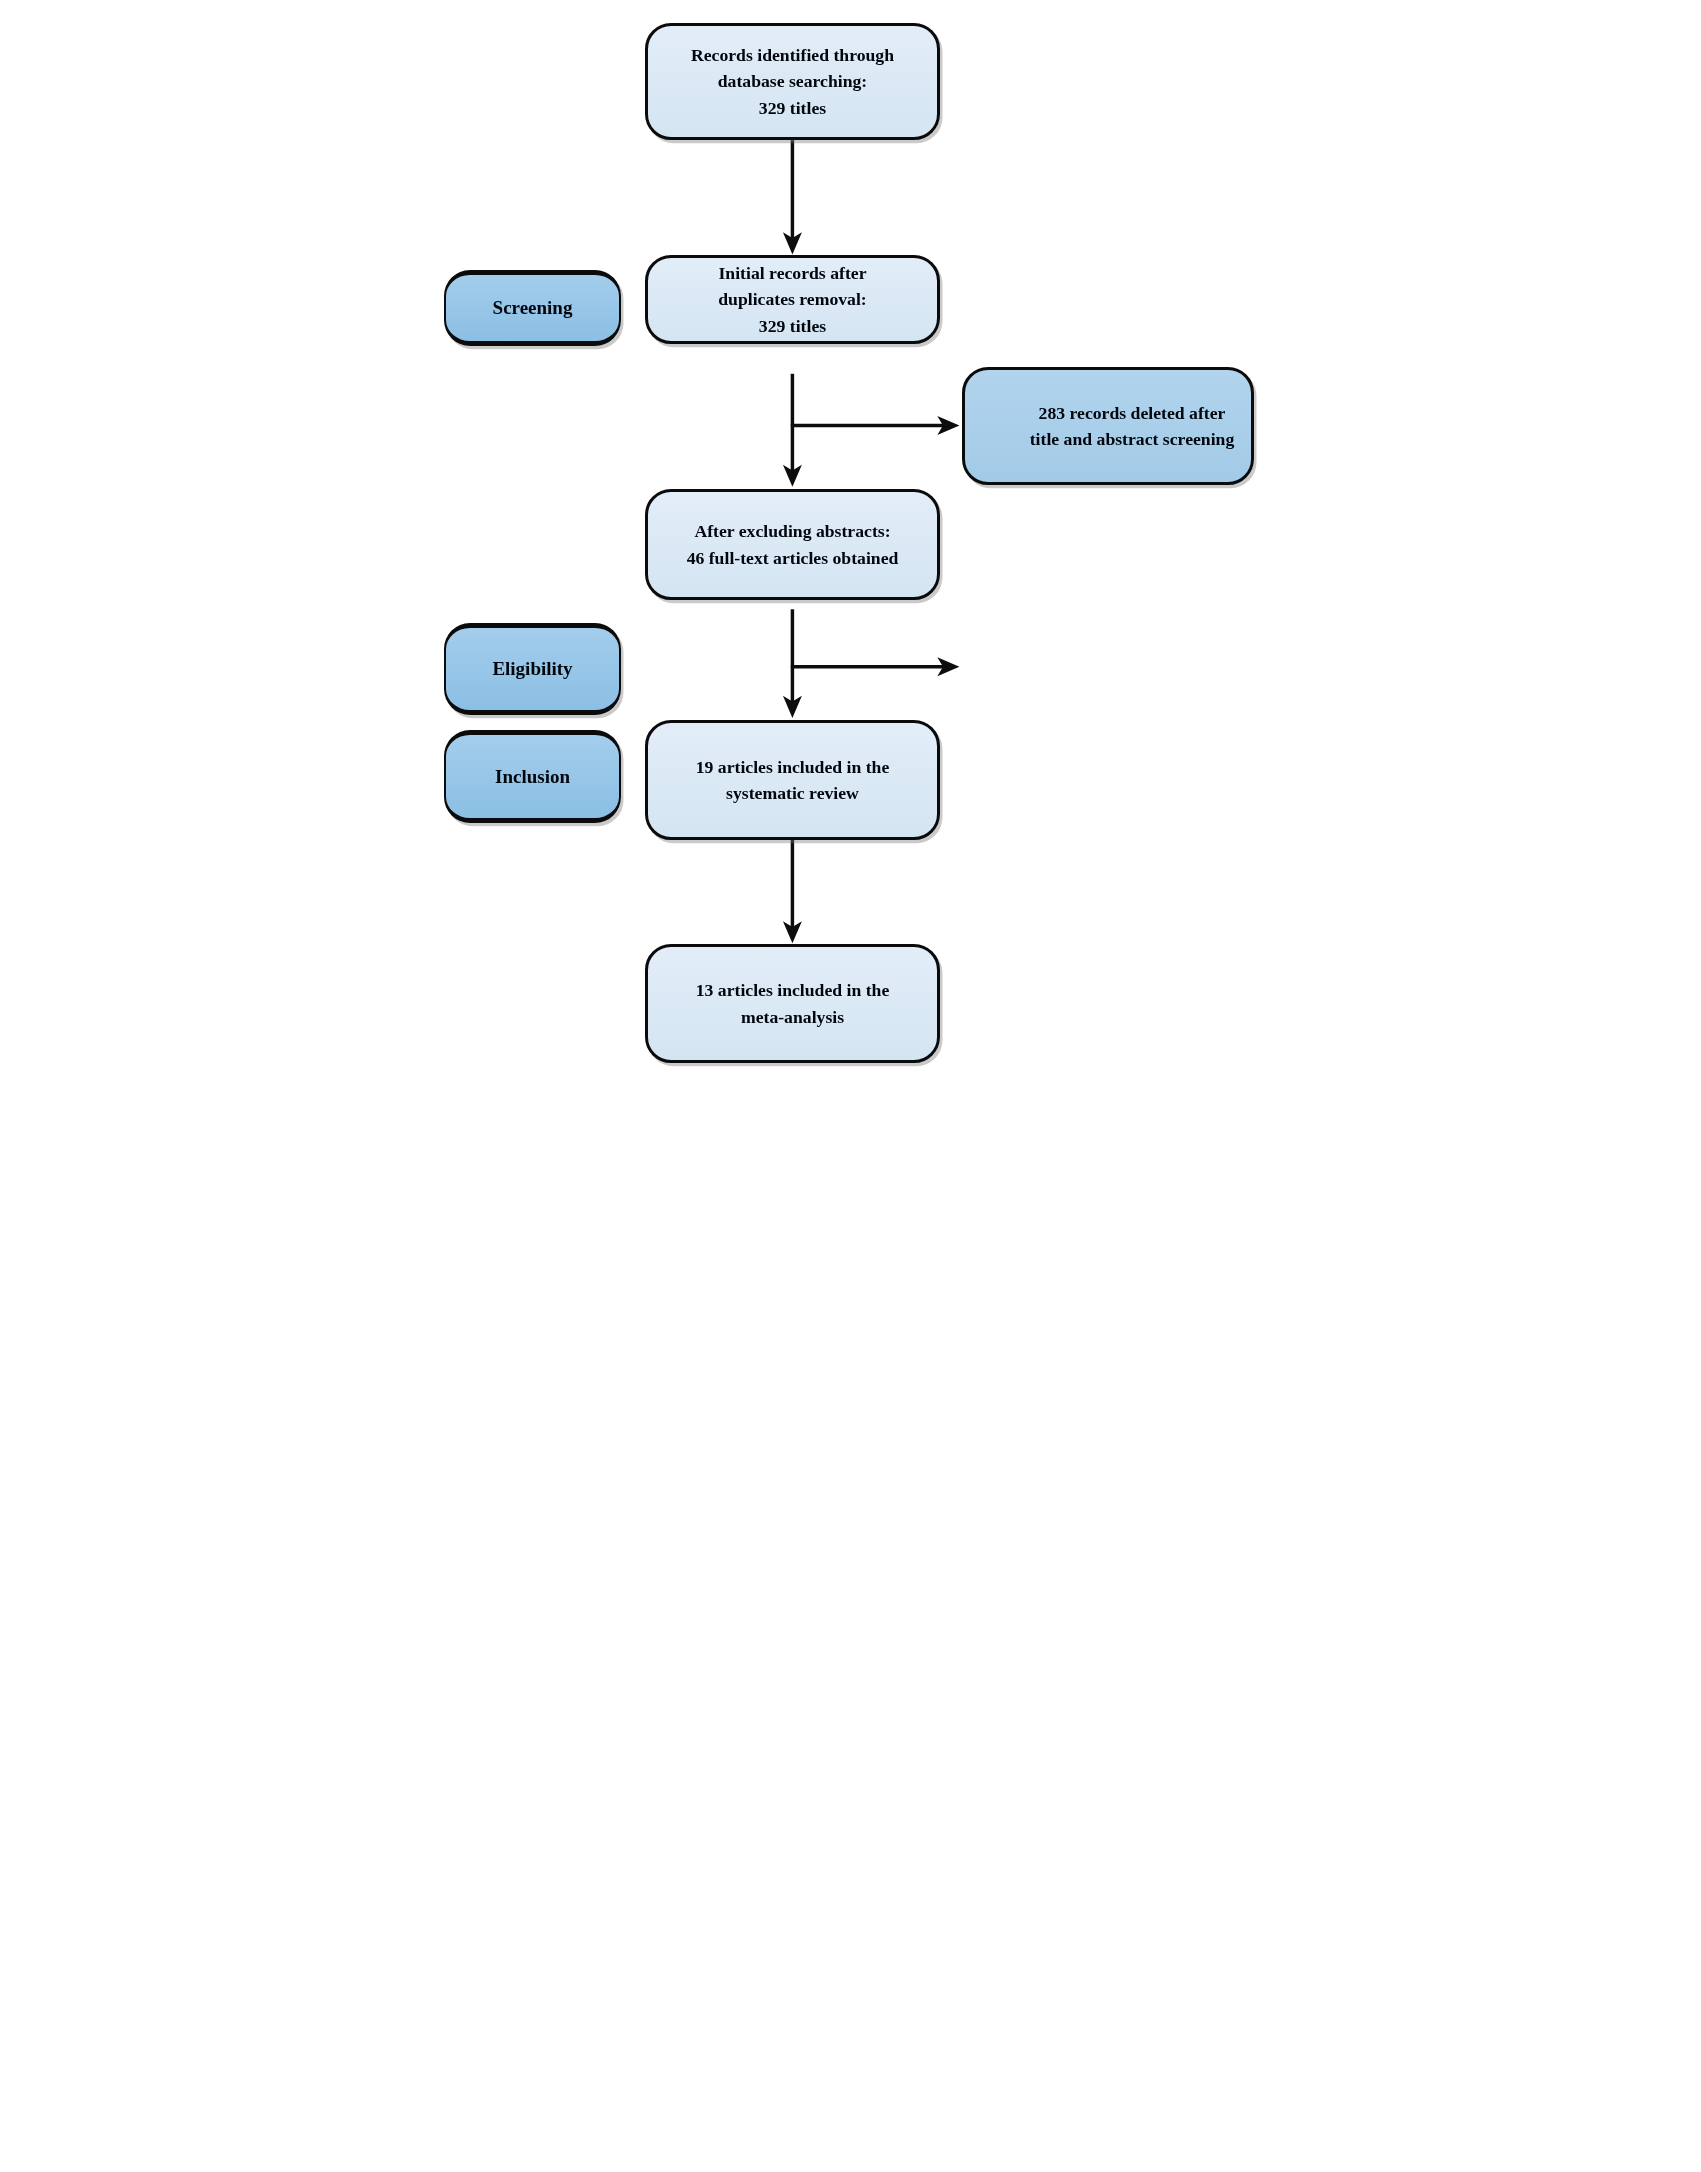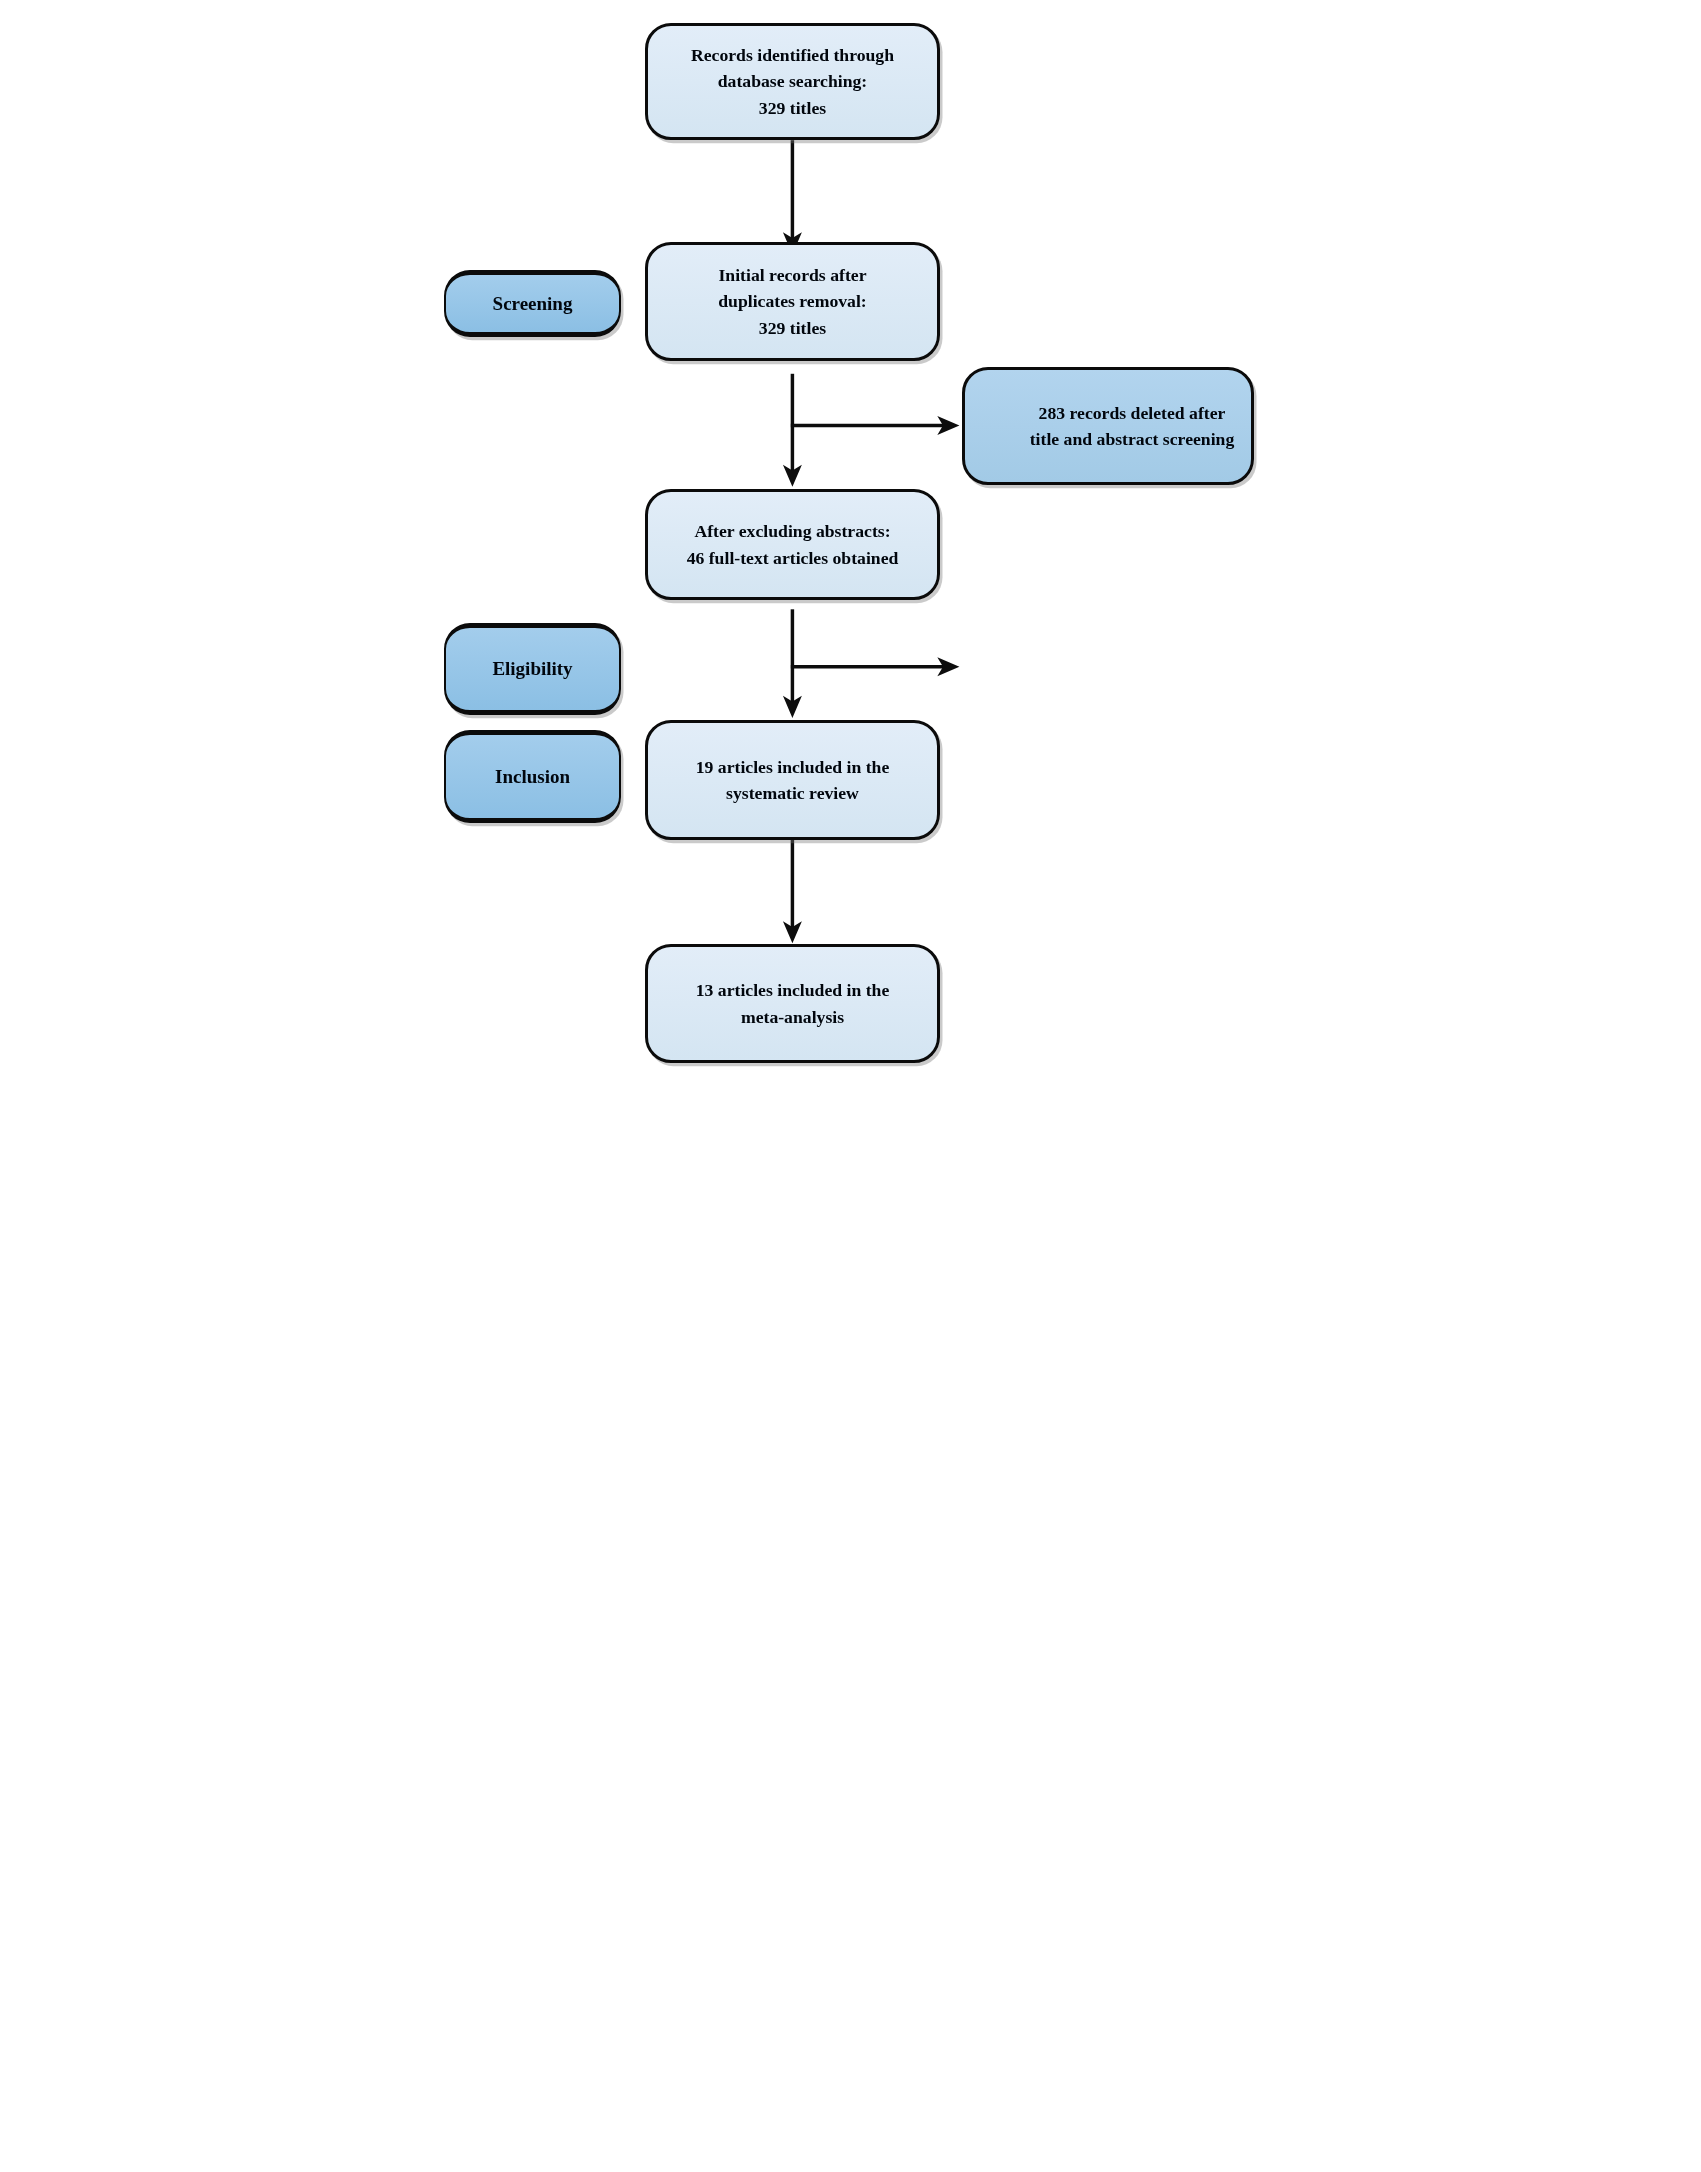--- a/index.html
+++ b/index.html
@@ -90,38 +90,38 @@
 
     <line x1="581.5" y1="965" x2="581.5" y2="1115"></line>
     <path d="M 581.5 1137 L 566.5 1102 L 581.5 1111 L 596.5 1102 Z"></path>
     <line x1="579" y1="1056" x2="823" y2="1056"></line>
     <path d="M 846 1056 L 811 1041 L 820 1056 L 811 1071 Z"></path>
 
     <line x1="581.5" y1="1330" x2="581.5" y2="1472"></line>
     <path d="M 581.5 1494 L 566.5 1459 L 581.5 1468 L 596.5 1459 Z"></path>
   </svg>
 
-  <div class="box stage-box" style="top:270px;height:67px">
+  <div class="box stage-box" style="top:270px;height:76px">
     <span class="box-text">Screening</span>
   </div>
   <div class="box stage-box" style="top:623px;height:92px">
     <span class="box-text">Eligibility</span>
   </div>
   <div class="box stage-box" style="top:730px;height:93px">
     <span class="box-text">Inclusion</span>
   </div>
 
   <div class="box flow-box" style="top:23px;height:117px">
     <div class="box-text">
       <span>Records identified through</span>
       <span>database searching:</span>
       <span>329 titles</span>
     </div>
   </div>
-  <div class="box flow-box" style="top:242px;height:119px">
+  <div class="box flow-box" style="top:255px;height:89px">
     <div class="box-text">
       <span>Initial records after</span>
       <span>duplicates removal:</span>
       <span>329 titles</span>
     </div>
   </div>
   <div class="box flow-box" style="top:489px;height:111px">
     <div class="box-text">
       <span>After excluding abstracts:</span>
       <span>46 full-text articles obtained</span>

